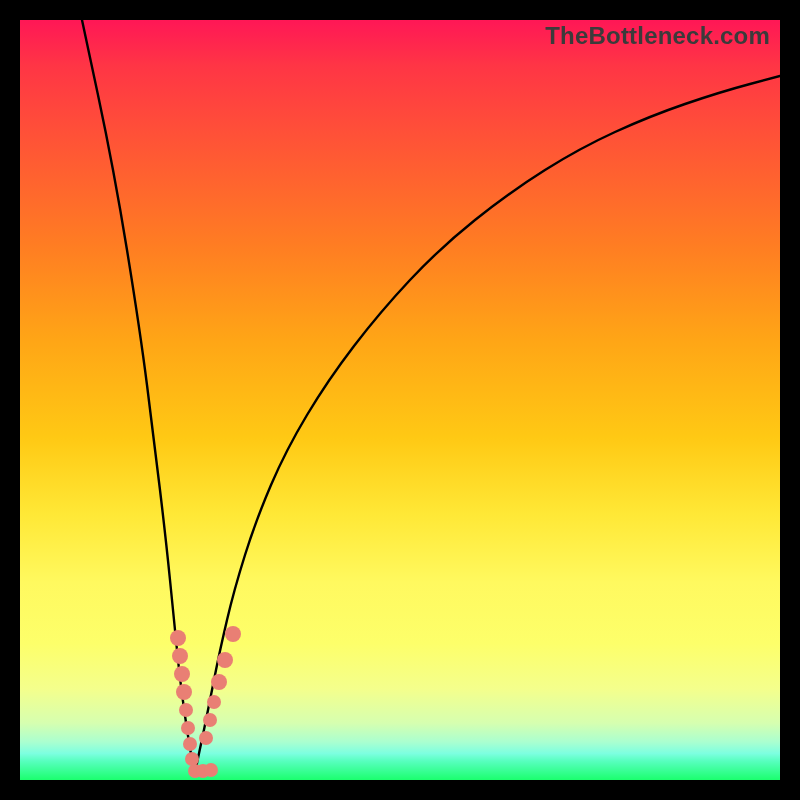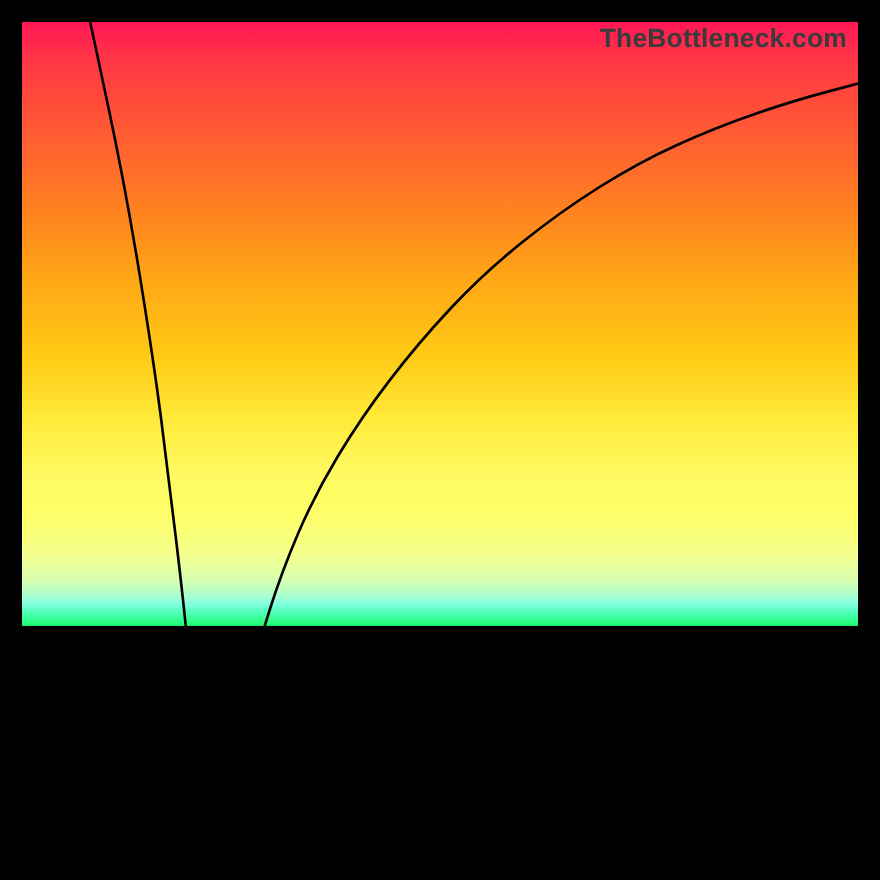--- a/index.html
+++ b/index.html
@@ -9,21 +9,21 @@
     height: 800px;
     background: #000;
     overflow: hidden;
     font-family: Arial, Helvetica, sans-serif;
   }
   .frame {
     position: absolute;
     left: 20px;
     top: 20px;
     width: 760px;
-    height: 549px;
+    height: 760px;
     overflow: hidden;
   }
   .gradient-bg {
     position: absolute;
     left: 0; top: 0; right: 0; bottom: 0;
     background: linear-gradient(to bottom,
       #ff1756 0%,
       #ff3545 6%,
       #ff5a33 18%,
       #ff7e22 30%,

